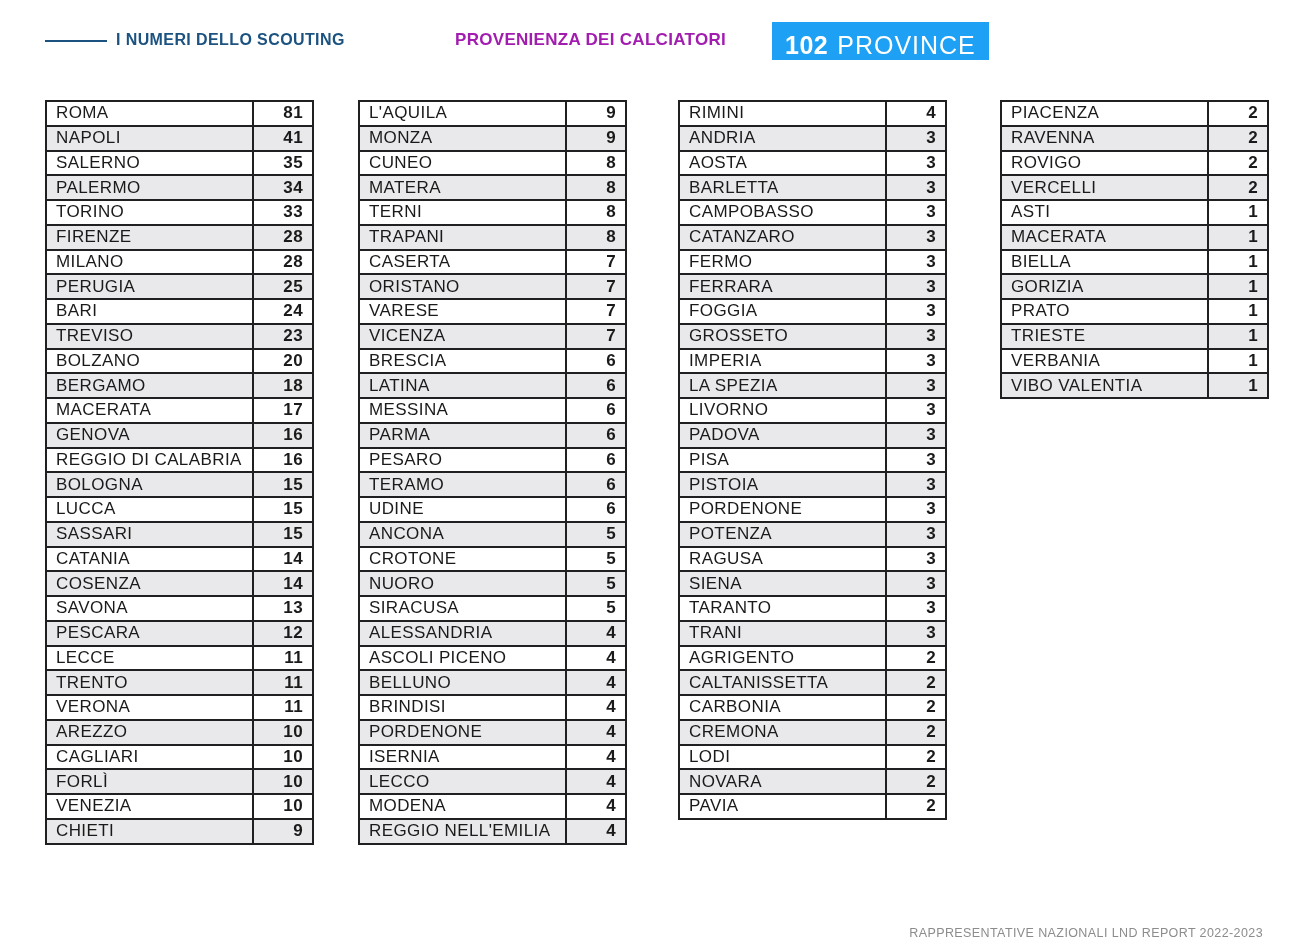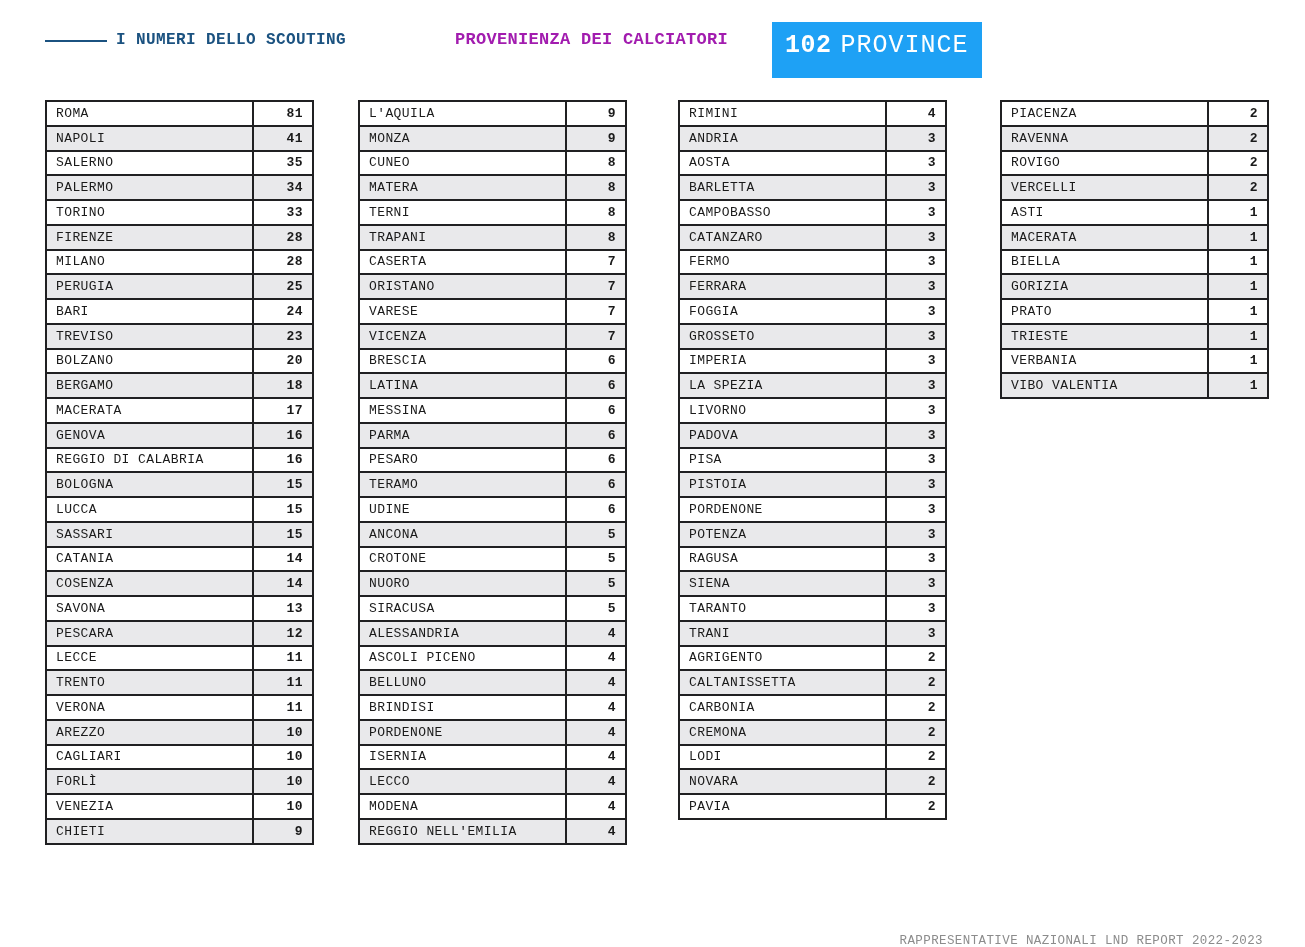--- a/index.html
+++ b/index.html
@@ -1,70 +1,69 @@
 <!DOCTYPE html>
 <html><head>
 <meta charset="utf-8">
 <style>
   html,body{margin:0;padding:0;background:#ffffff;}
   .page{
     position:relative;
     width:1305px;height:947px;
     background:#ffffff;
-    font-family:Liberation Mono, monospace;
+    font-family:Liberation Sans, sans-serif;
     overflow:hidden;
   }
   
   .hdr-rule{
     position:absolute;left:45px;top:40px;
     width:62px;height:2px;background:#1b5280;
   }
   .hdr-left{
     position:absolute;left:116px;top:31px;
     font-size:16px;font-weight:800;color:#1b5280;
     letter-spacing:.4px;white-space:nowrap;
   }
   .hdr-center{
     position:absolute;left:455px;top:30px;
     font-size:17px;font-weight:800;color:#a21caf;
     letter-spacing:.3px;white-space:nowrap;
   }
   .badge{
     position:absolute;left:772px;top:22px;height:38px;
     background:#1ea1f5;color:#ffffff;
-    display:inline-flex;align-items:flex-start;
-    padding:9px 13px;gap:9px;white-space:nowrap;
+    display:inline-flex;align-items:flex-end;
+    padding:0 13px;gap:9px;white-space:nowrap;
   }
   .badge .num{font-size:25px;font-weight:800;letter-spacing:.5px;}
   .badge .lbl{font-size:25px;font-weight:400;letter-spacing:1px;}
   
   table.prov{
     position:absolute;top:100px;
     border-collapse:collapse;table-layout:fixed;
     width:266px;
-    font-size:13px;color:#1a1a1a;
+    font-size:17px;color:#1a1a1a;
   }
   .t0{left:45px}.t1{left:358px}.t2{left:678px}.t3{left:1000px}
   table.prov td{
     border:2px solid #202022;
     height:22.75px;
     box-sizing:content-box;
     letter-spacing:.4px;
     overflow:hidden;white-space:nowrap;
   }
   table.prov td.name{width:192px;padding:0 4px 0 9px;}
   table.prov td.val{width:45px;padding:0 9px 0 4px;text-align:right;font-weight:700;}
   table.prov tr:nth-child(even) td{background:#e9e9eb;}
   table.prov tr:nth-child(odd) td{background:#ffffff;}
   
   .footer{
     position:absolute;right:42px;top:926px;
     font-size:12.5px;color:#8c8c8c;letter-spacing:.4px;
     white-space:nowrap;
-    margin-top:8px;
   }
 </style>
 </head>
 <body>
 
 <div class="page">
 
   <span class="hdr-rule"></span>
   <div class="hdr-left">I NUMERI DELLO SCOUTING</div>
   <div class="hdr-center">PROVENIENZA DEI CALCIATORI</div>

